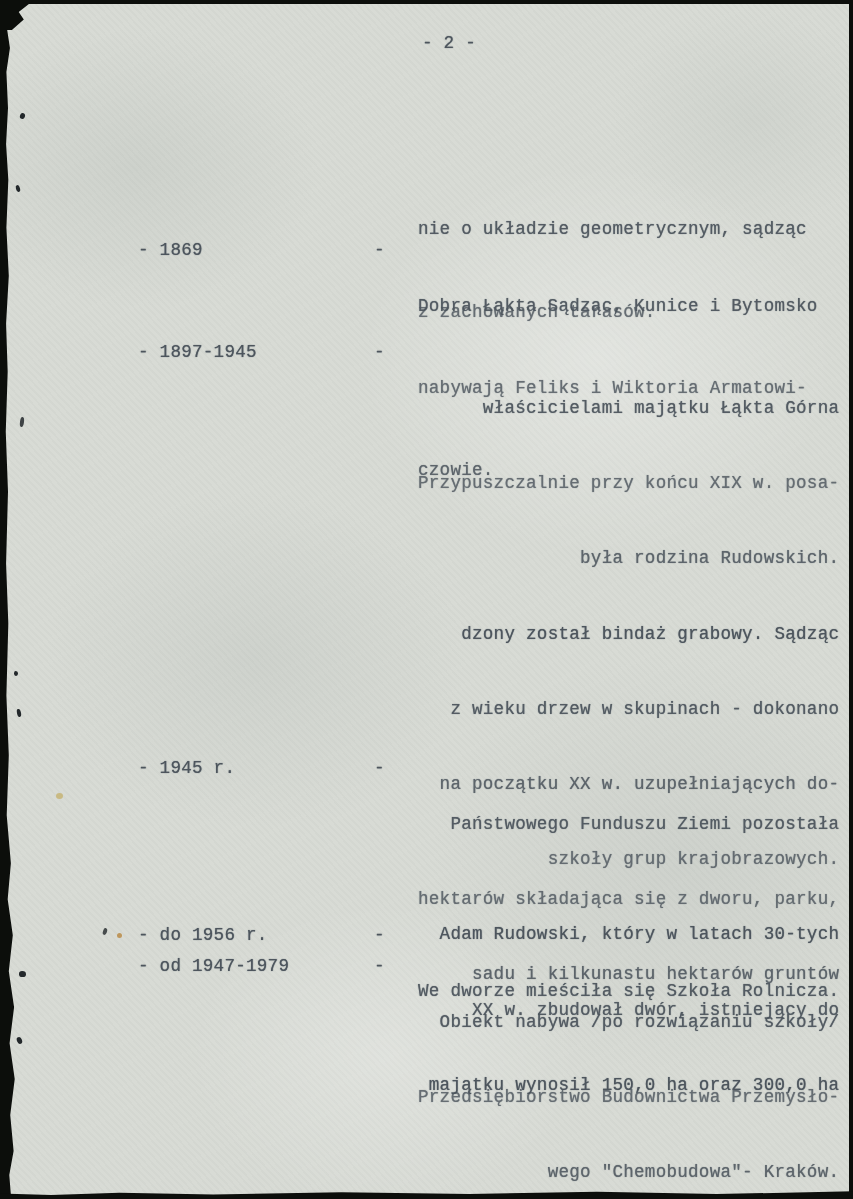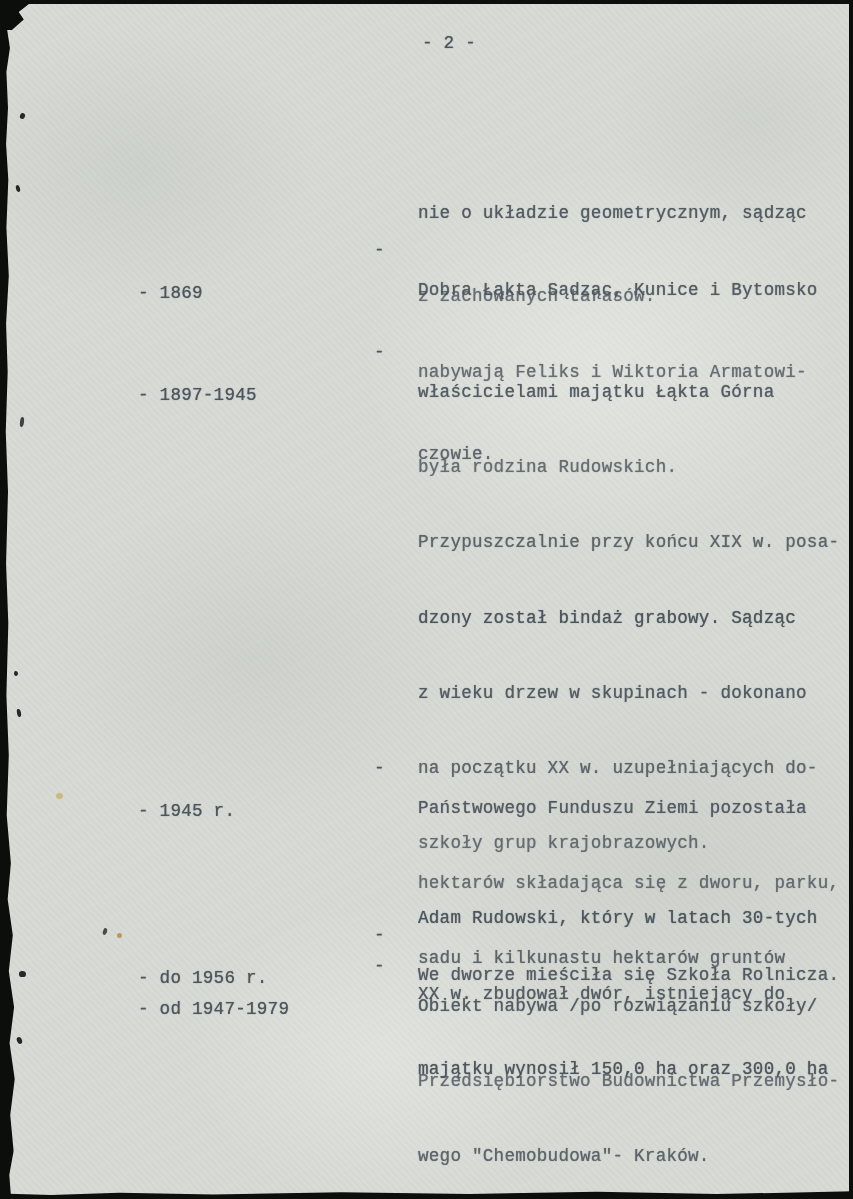--- a/index.html
+++ b/index.html
@@ -19,27 +19,27 @@
   }
   .ink{
     color:#4d555d;
     font-size:17.5px;
     letter-spacing:.3px;
     text-shadow:0 0 1.1px rgba(86,96,104,.85), .4px .4px 0 rgba(86,96,104,.25);
     white-space:pre;
   }
   .page-number{position:absolute;top:33px;left:422px;}
   .block{position:absolute;left:0;width:853px;}
-  .date-col{position:absolute;left:138px;top:0;margin-top:43px;}
+  .date-col{position:absolute;left:138px;top:0;}
   .sep-col{position:absolute;left:374px;top:0;}
-  .text-col{position:absolute;left:418px;top:0;}
+  .text-col{position:absolute;left:418px;top:16px;}
   .line{display:block;}
   .lh43 .line{height:43px;line-height:21px;}
   .lh42 .line{height:42px;line-height:21px;}
-  .lh35 .line{height:35.2px;line-height:21px;}
+  .lh35 .line{height:35.2px;line-height:21px;text-align:right;}
   .text-col .line:nth-child(3n){opacity:.88;}
   .text-col .line:nth-child(4n+1){opacity:.95;}
   .text-col .line:nth-child(5n+2){opacity:.82;}
   
   .edge{position:absolute;background:#0c0e0b;}
   .edge-top{top:0;left:0;width:853px;height:4px;}
   .edge-right{top:0;right:0;width:4px;height:1199px;}
   .edge-bottom{bottom:0;left:0;width:853px;height:9px;
     clip-path:polygon(0 100%,0 40%,6% 55%,14% 30%,25% 50%,40% 25%,55% 45%,70% 20%,84% 45%,100% 15%,100% 100%);}
   .edge-left{top:0;left:0;width:16px;height:1199px;
@@ -80,22 +80,22 @@
       <span class="line">nabywają Feliks i Wiktoria Armatowi-</span>
       <span class="line">czowie.</span>
     </div>
   </div>
 
   <div class="block lh35" style="top:342px">
     <div class="date-col ink">- 1897-1945</div>
     <div class="sep-col ink">-</div>
     <div class="text-col ink">
       <span class="line">właścicielami majątku Łąkta Górna</span>
+      <span class="line">Przypuszczalnie przy końcu XIX w. posa-</span>
       <span class="line">była rodzina Rudowskich.</span>
-      <span class="line">Przypuszczalnie przy końcu XIX w. posa-</span>
       <span class="line">dzony został bindaż grabowy. Sądząc</span>
       <span class="line">z wieku drzew w skupinach - dokonano</span>
       <span class="line">na początku XX w. uzupełniających do-</span>
       <span class="line">szkoły grup krajobrazowych.</span>
       <span class="line">Adam Rudowski, który w latach 30-tych</span>
       <span class="line">XX w. zbudował dwór, istniejący do</span>
       <span class="line">majątku wynosił 150,0 ha oraz 300,0 ha</span>
       
     </div>
   </div>

